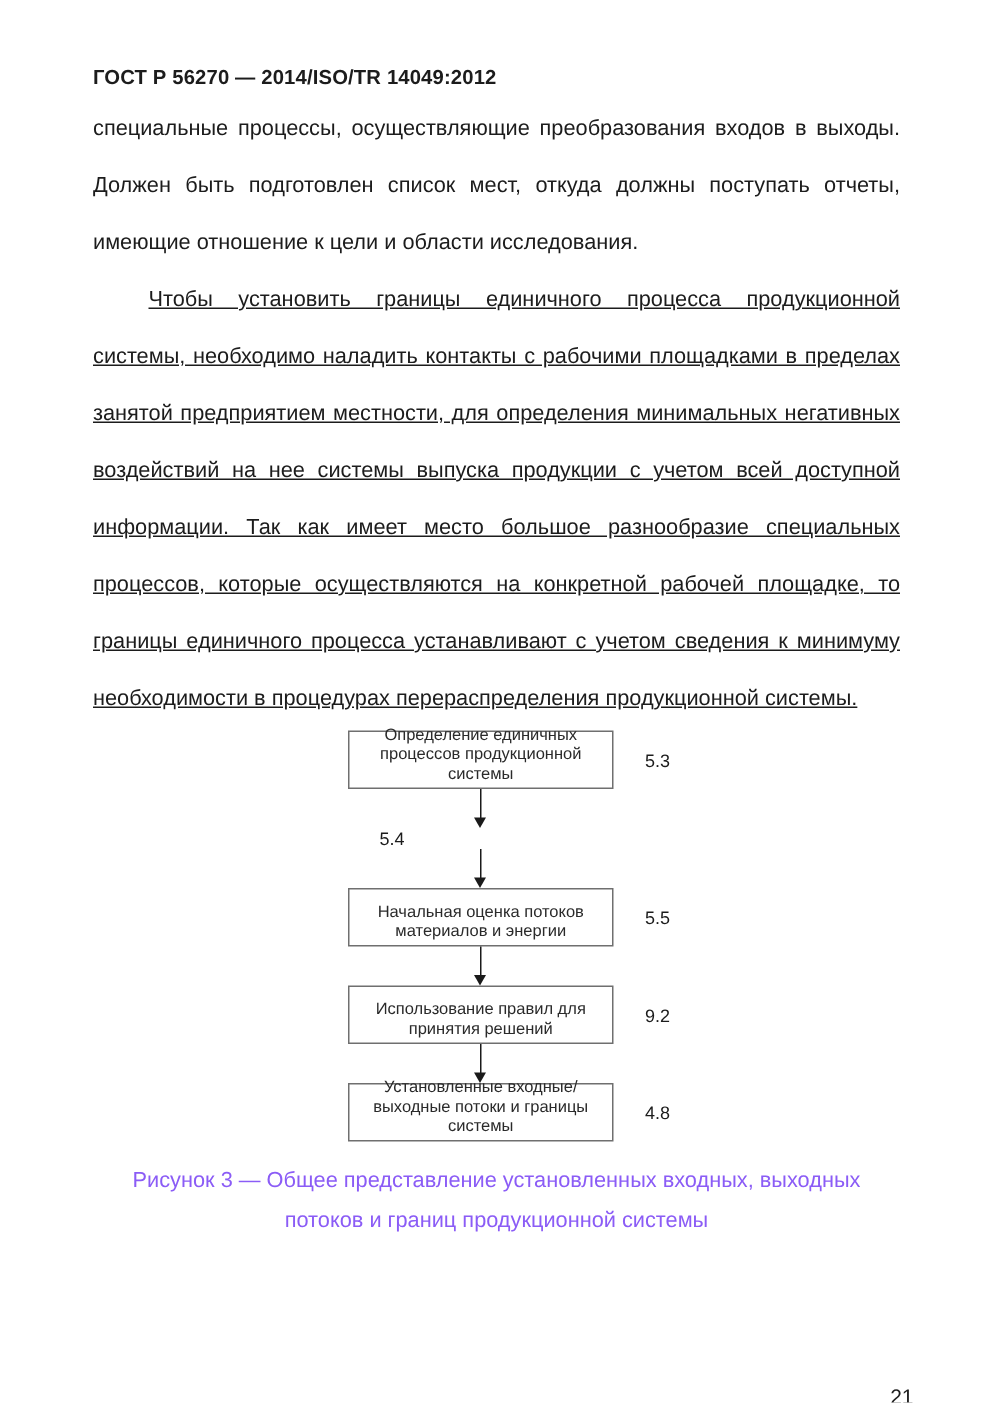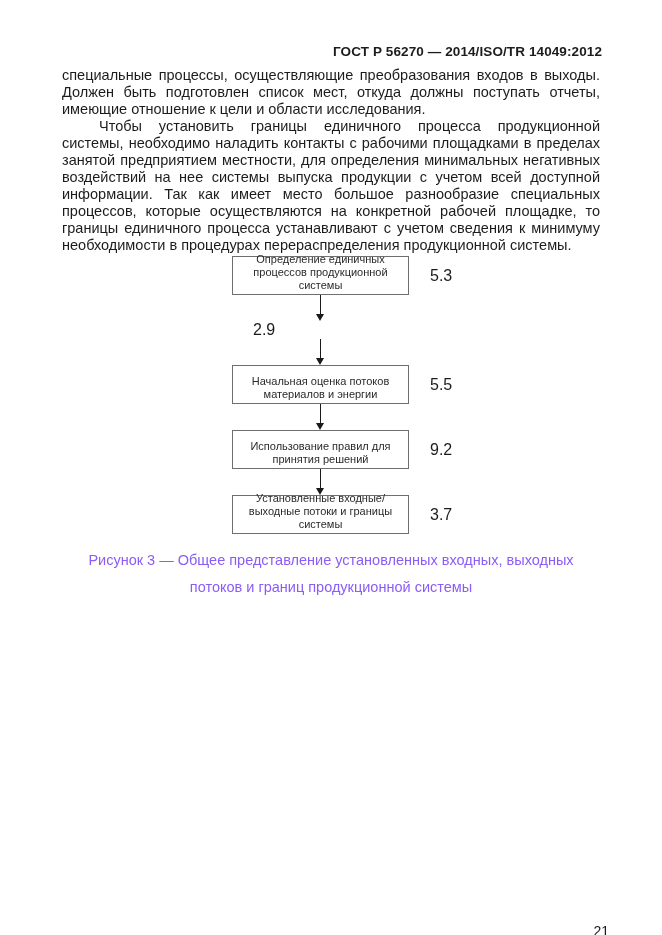--- a/index.html
+++ b/index.html
@@ -8,36 +8,35 @@
     background: #ffffff;
     font-family: "Liberation Sans", sans-serif;
     color: #1c1c1c;
     position: relative;
     overflow: hidden;
   }
   .page { position: relative; width: 662px; height: 935px; }
 
   .doc-header {
     margin: 44px 60px 0 62px;
-    text-align: right;
     font-size: 13.5px;
     font-weight: bold;
     letter-spacing: 0.1px;
     white-space: nowrap;
   }
 
   .text-block { margin: 8px 62px 0 62px; }
   .text-block p {
     margin: 0;
     font-size: 14.5px;
-    line-height: 17px;
+    line-height: 38px;
     text-align: justify;
     color: #1c1c1c;
   }
-  .text-block p.indent { text-indent: 37px; }
+  .text-block p.indent { text-indent: 37px; text-decoration: underline; }
 
   
   .flowchart { margin-top: 2px; position: relative; }
   .fc-row {
     display: flex;
     align-items: center;
     margin-left: 232px;
   }
   .fc-box {
     width: 177px;
@@ -51,21 +50,21 @@
     padding: 2px 8px;
     background: #ffffff;
   }
   .fc-box span {
     font-size: 11px;
     line-height: 13px;
     color: #2a2a2a;
   }
   .fc-ref {
     margin-left: 21px;
-    font-size: 16px;
+    font-size: 12px;
     color: #1c1c1c;
     white-space: nowrap;
   }
   .fc-arrow {
     position: relative;
     height: 26px;
     width: 100%;
   }
   .fc-arrow .fc-line {
     position: absolute;
@@ -117,21 +116,21 @@
         <span>Определение единичных процессов продукционной системы</span>
       </div>
       <div class="fc-ref">5.3</div>
     </div>
     <div class="fc-arrow">
       <span class="fc-line"></span>
       <span class="fc-head"></span>
     </div>
 
     <div class="fc-row">
-      <div class="fc-ref">2.9</div>
+      <div class="fc-ref">5.4</div>
     </div>
     <div class="fc-arrow">
       <span class="fc-line"></span>
       <span class="fc-head"></span>
     </div>
 
     <div class="fc-row">
       <div class="fc-box">
         <span>Начальная оценка потоков материалов и энергии</span>
       </div>
@@ -150,21 +149,21 @@
     </div>
     <div class="fc-arrow">
       <span class="fc-line"></span>
       <span class="fc-head"></span>
     </div>
 
     <div class="fc-row">
       <div class="fc-box">
         <span>Установленные входные/выходные потоки и границы системы</span>
       </div>
-      <div class="fc-ref">3.7</div>
+      <div class="fc-ref">4.8</div>
     </div>
 
   </div>
 
   <div class="figure-caption">Рисунок 3 — Общее представление установленных входных, выходных потоков и границ продукционной системы</div>
 
   <div class="page-number">21</div>
 
 </div>
 

